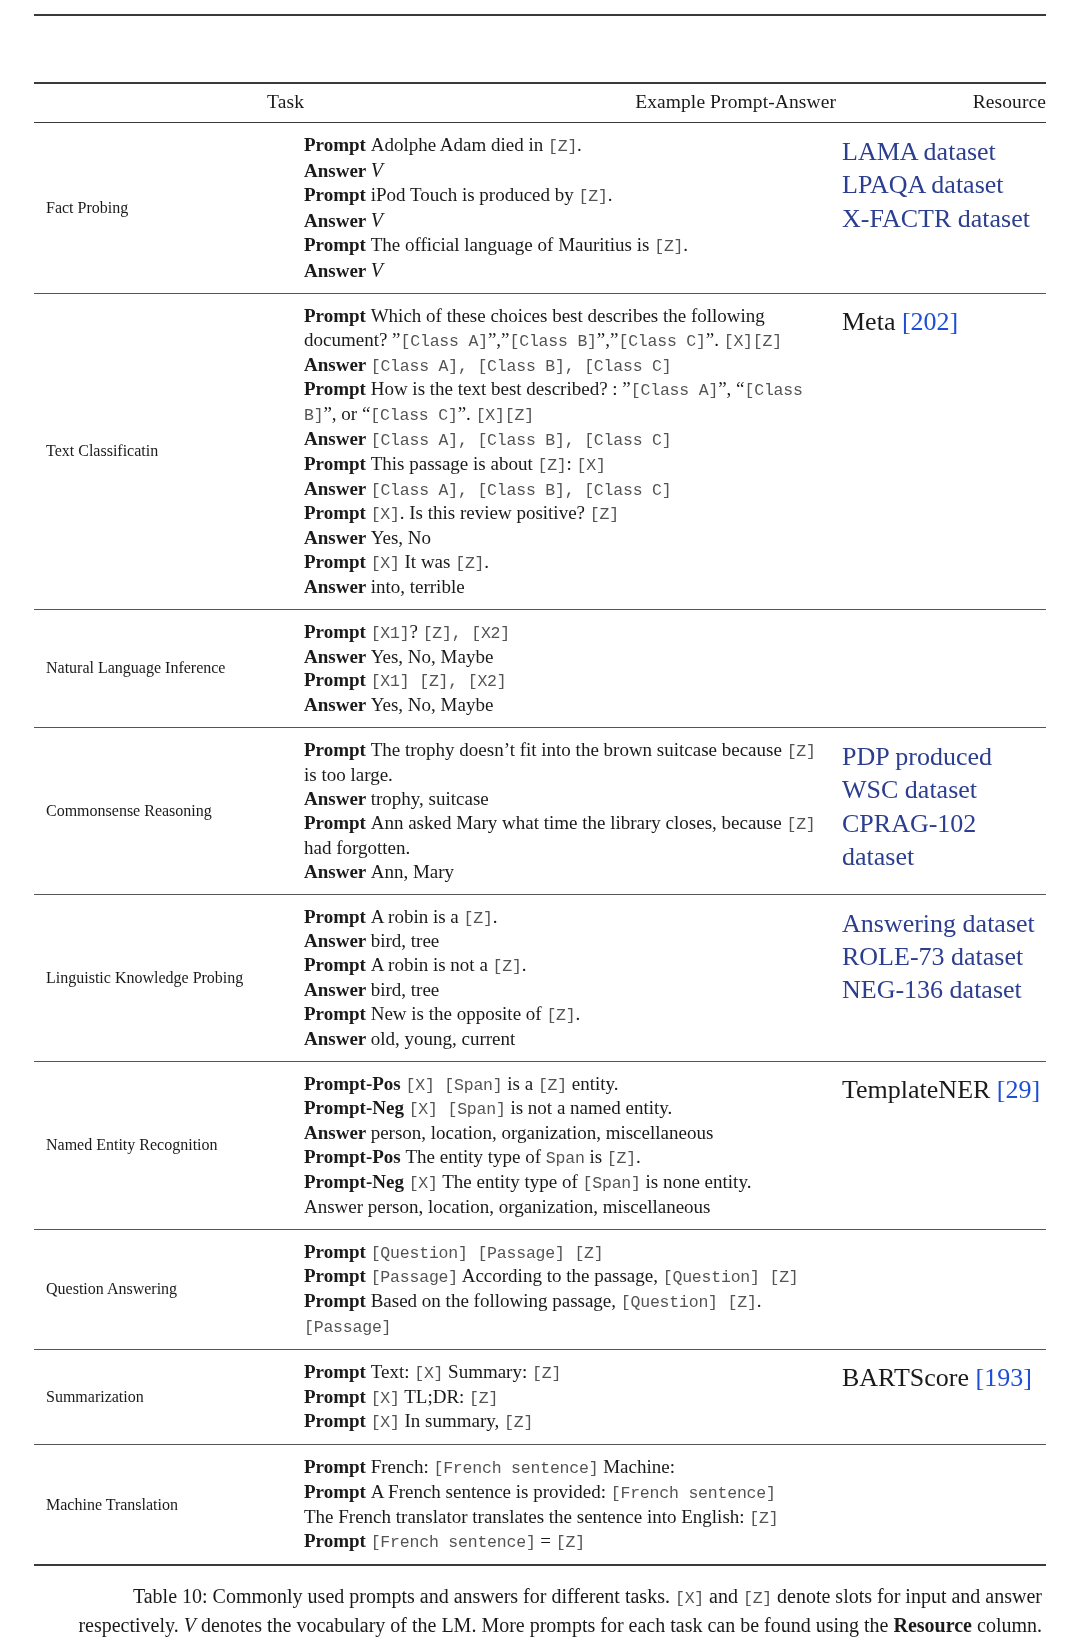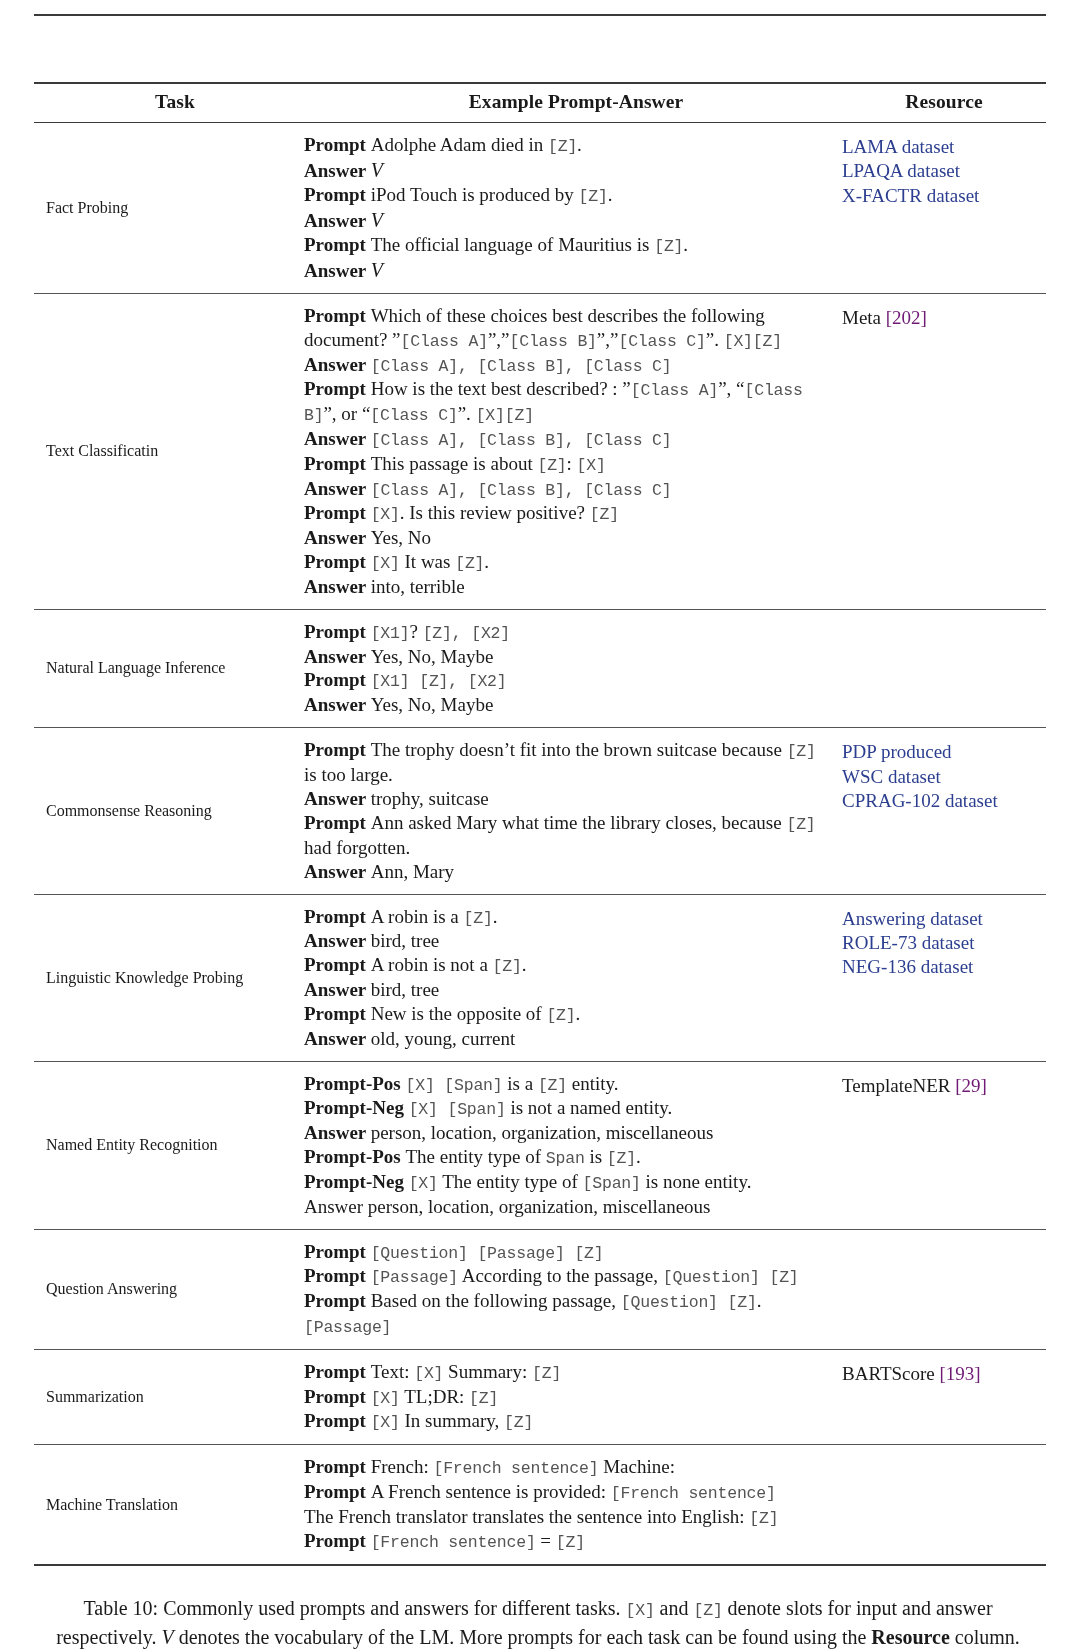--- a/index.html
+++ b/index.html
@@ -36,22 +36,22 @@
     width: 1012px;
     border-collapse: collapse;
     margin-top: 66px;
     table-layout: fixed;
   }
   table.prompt-table col.c-task     { width: 270px; }
   table.prompt-table col.c-example  { width: 532px; }
   table.prompt-table col.c-resource { width: 210px; }
 
   thead th {
-    text-align: center;
-    font-weight: bold;
+    text-align: right;
+    font-weight: normal;
     font-size: 19.5px;
     padding: 7px 0 9px 12px;
     border-top: 2.4px solid #3a3a3a;
     border-bottom: 1.6px solid #3a3a3a;
     letter-spacing: .1px;
   }
   thead th.th-resource { padding-left: 6px; }
 
   tbody tr > td {
     border-top: 1.8px solid #555;
@@ -65,21 +65,21 @@
     padding: 0 6px 0 12px;
     line-height: 1.25;
     vertical-align: middle;
   }
   td.example-cell {
     font-size: 19px;
     padding: 10px 4px 10px 0;
     vertical-align: top;
   }
   td.resource-cell {
-    font-size: 19px;
+    font-size: 26px;
     padding: 12px 2px 10px 6px;
     vertical-align: top;
     line-height: 1.28;
   }
 
   .line {
     line-height: 1.26;
     white-space: normal;
     margin: 0;
     padding: 0;
@@ -93,34 +93,34 @@
   }
   .cal {
     font-family: "Liberation Serif", serif;
     font-style: italic;
     font-size: 20px;
   }
   .res-link {
     color: #2c3e8f;
     display: block;
   }
-  .res-ref { color: #701a75; }
+  .res-ref { color: #1d4ed8; }
 
   
   .caption-rule {
     border-top: 2.4px solid #3a3a3a;
     width: 1012px;
     margin-top: 0;
   }
   .caption {
     width: 1008px;
-    margin-top: 28px;
+    margin-top: 16px;
     font-size: 20px;
     line-height: 1.42;
-    text-align: center;
+    text-align: right;
   }
   .caption .lbl { font-weight: bold; }
 </style>
 </head>
 <body>
 
 <div class="page">
 
   <div class="page-rule"></div>
 

